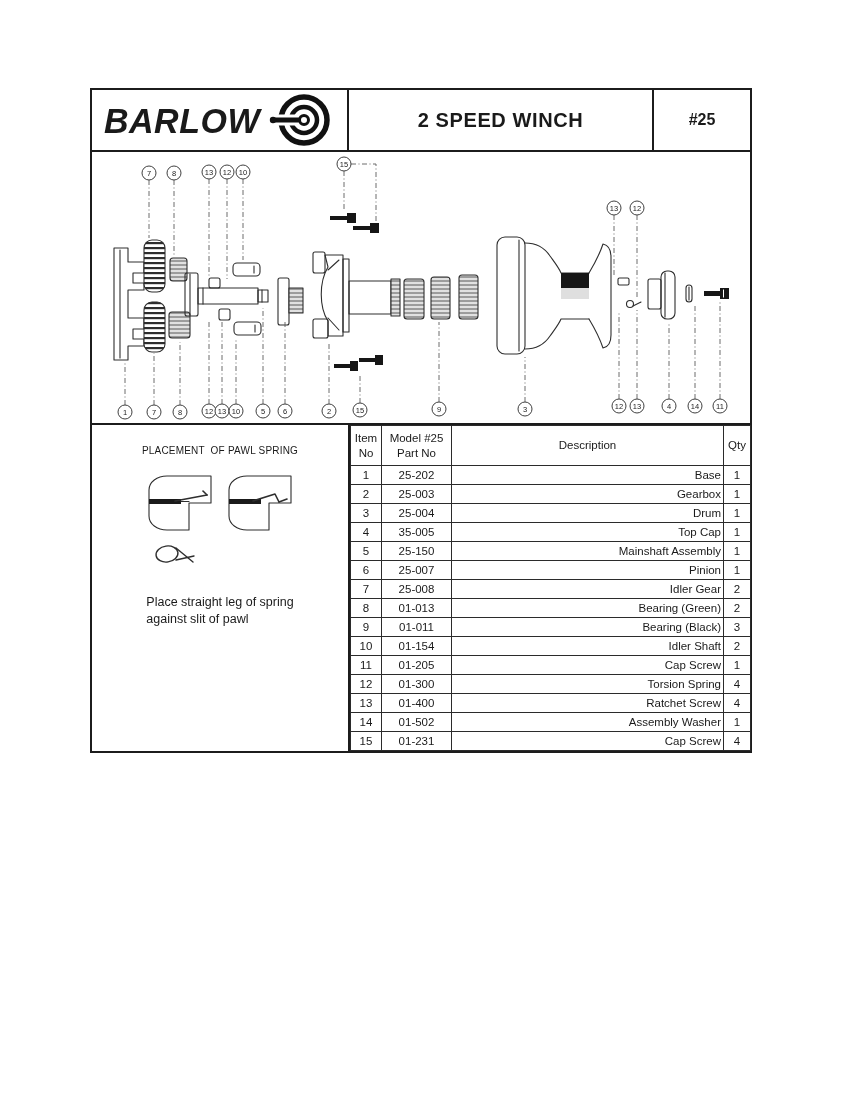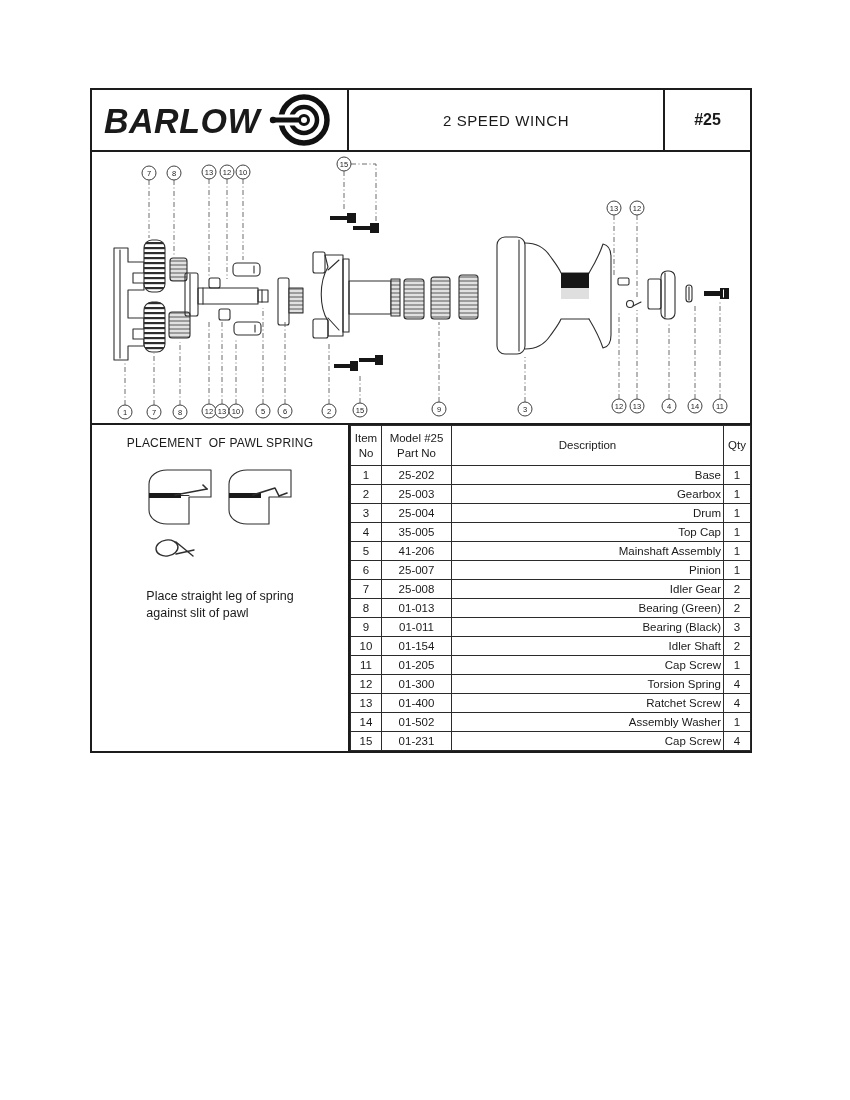--- a/index.html
+++ b/index.html
@@ -10,39 +10,39 @@
 
   
   .header-row{position:absolute;left:0;top:0;width:658px;height:62px;display:flex;
               border-bottom:2px solid #1c1c1c;box-sizing:border-box;}
   .logo-cell{width:257px;border-right:2px solid #1c1c1c;box-sizing:border-box;
              display:flex;align-items:center;padding-left:12px;}
   .brand-text{font-size:34px;font-weight:bold;font-style:italic;letter-spacing:.5px;
               transform:scaleY(1.05);}
   .logo-svg{margin-left:6px;}
   .title-cell{flex:1;display:flex;align-items:center;justify-content:center;
-              font-size:15px;font-weight:normal;letter-spacing:.6px;}
-  .model-cell{width:87px;border-left:2px solid #1c1c1c;box-sizing:border-box;
+              font-size:20px;font-weight:bold;letter-spacing:.6px;}
+  .model-cell{width:98px;border-left:2px solid #1c1c1c;box-sizing:border-box;
               display:flex;align-items:center;justify-content:center;
               font-size:16px;font-weight:bold;}
 
   
   .diagram-area{position:absolute;left:0;top:62px;width:658px;height:273px;
                 border-bottom:2px solid #1c1c1c;box-sizing:border-box;overflow:hidden;}
   .part{stroke:#2e2e2e;stroke-width:1.1;fill:none;stroke-linejoin:round;stroke-linecap:round;}
   .leader{stroke:#5c5c5c;stroke-width:.9;fill:none;stroke-dasharray:5 2.5 1 2.5;}
   .callout-circle{fill:#fff;stroke:#404040;stroke-width:1;}
   .callout-num{font-family:"Liberation Sans",sans-serif;font-size:7.5px;fill:#222;
                text-anchor:middle;}
 
   
   .bottom-row{position:absolute;left:0;top:335px;width:658px;height:326px;display:flex;}
   .pawl-panel{width:258px;border-right:2px solid #1c1c1c;box-sizing:border-box;
               display:flex;flex-direction:column;align-items:center;}
-  .panel-title{margin-top:11px;font-size:12px;white-space:pre;letter-spacing:.2px;}
+  .panel-title{margin-top:20px;font-size:10px;white-space:pre;letter-spacing:.2px;}
   .pawl-svg{margin-top:16px;}
   .panel-note{margin-top:26px;font-size:12.5px;white-space:pre-line;
               line-height:1.35;}
 
   .table-wrap{flex:1;}
   table.parts{border-collapse:collapse;table-layout:fixed;width:400px;height:100%;}
   table.parts th,table.parts td{border:1px solid #2b2b2b;font-size:11.5px;
       font-family:"Liberation Sans",sans-serif;color:#1a1a1a;padding:0 2px;
       text-align:center;vertical-align:middle;overflow:hidden;}
   table.parts thead tr{height:40px;}
@@ -388,21 +388,21 @@
                 <td>1</td>
               </tr>
               <tr>
                 <td>4</td>
                 <td>35-005</td>
                 <td class="desc">Top Cap</td>
                 <td>1</td>
               </tr>
               <tr>
                 <td>5</td>
-                <td>41-206</td>
+                <td>25-150</td>
                 <td class="desc">Mainshaft Assembly</td>
                 <td>1</td>
               </tr>
               <tr>
                 <td>6</td>
                 <td>25-007</td>
                 <td class="desc">Pinion</td>
                 <td>1</td>
               </tr>
               <tr>

